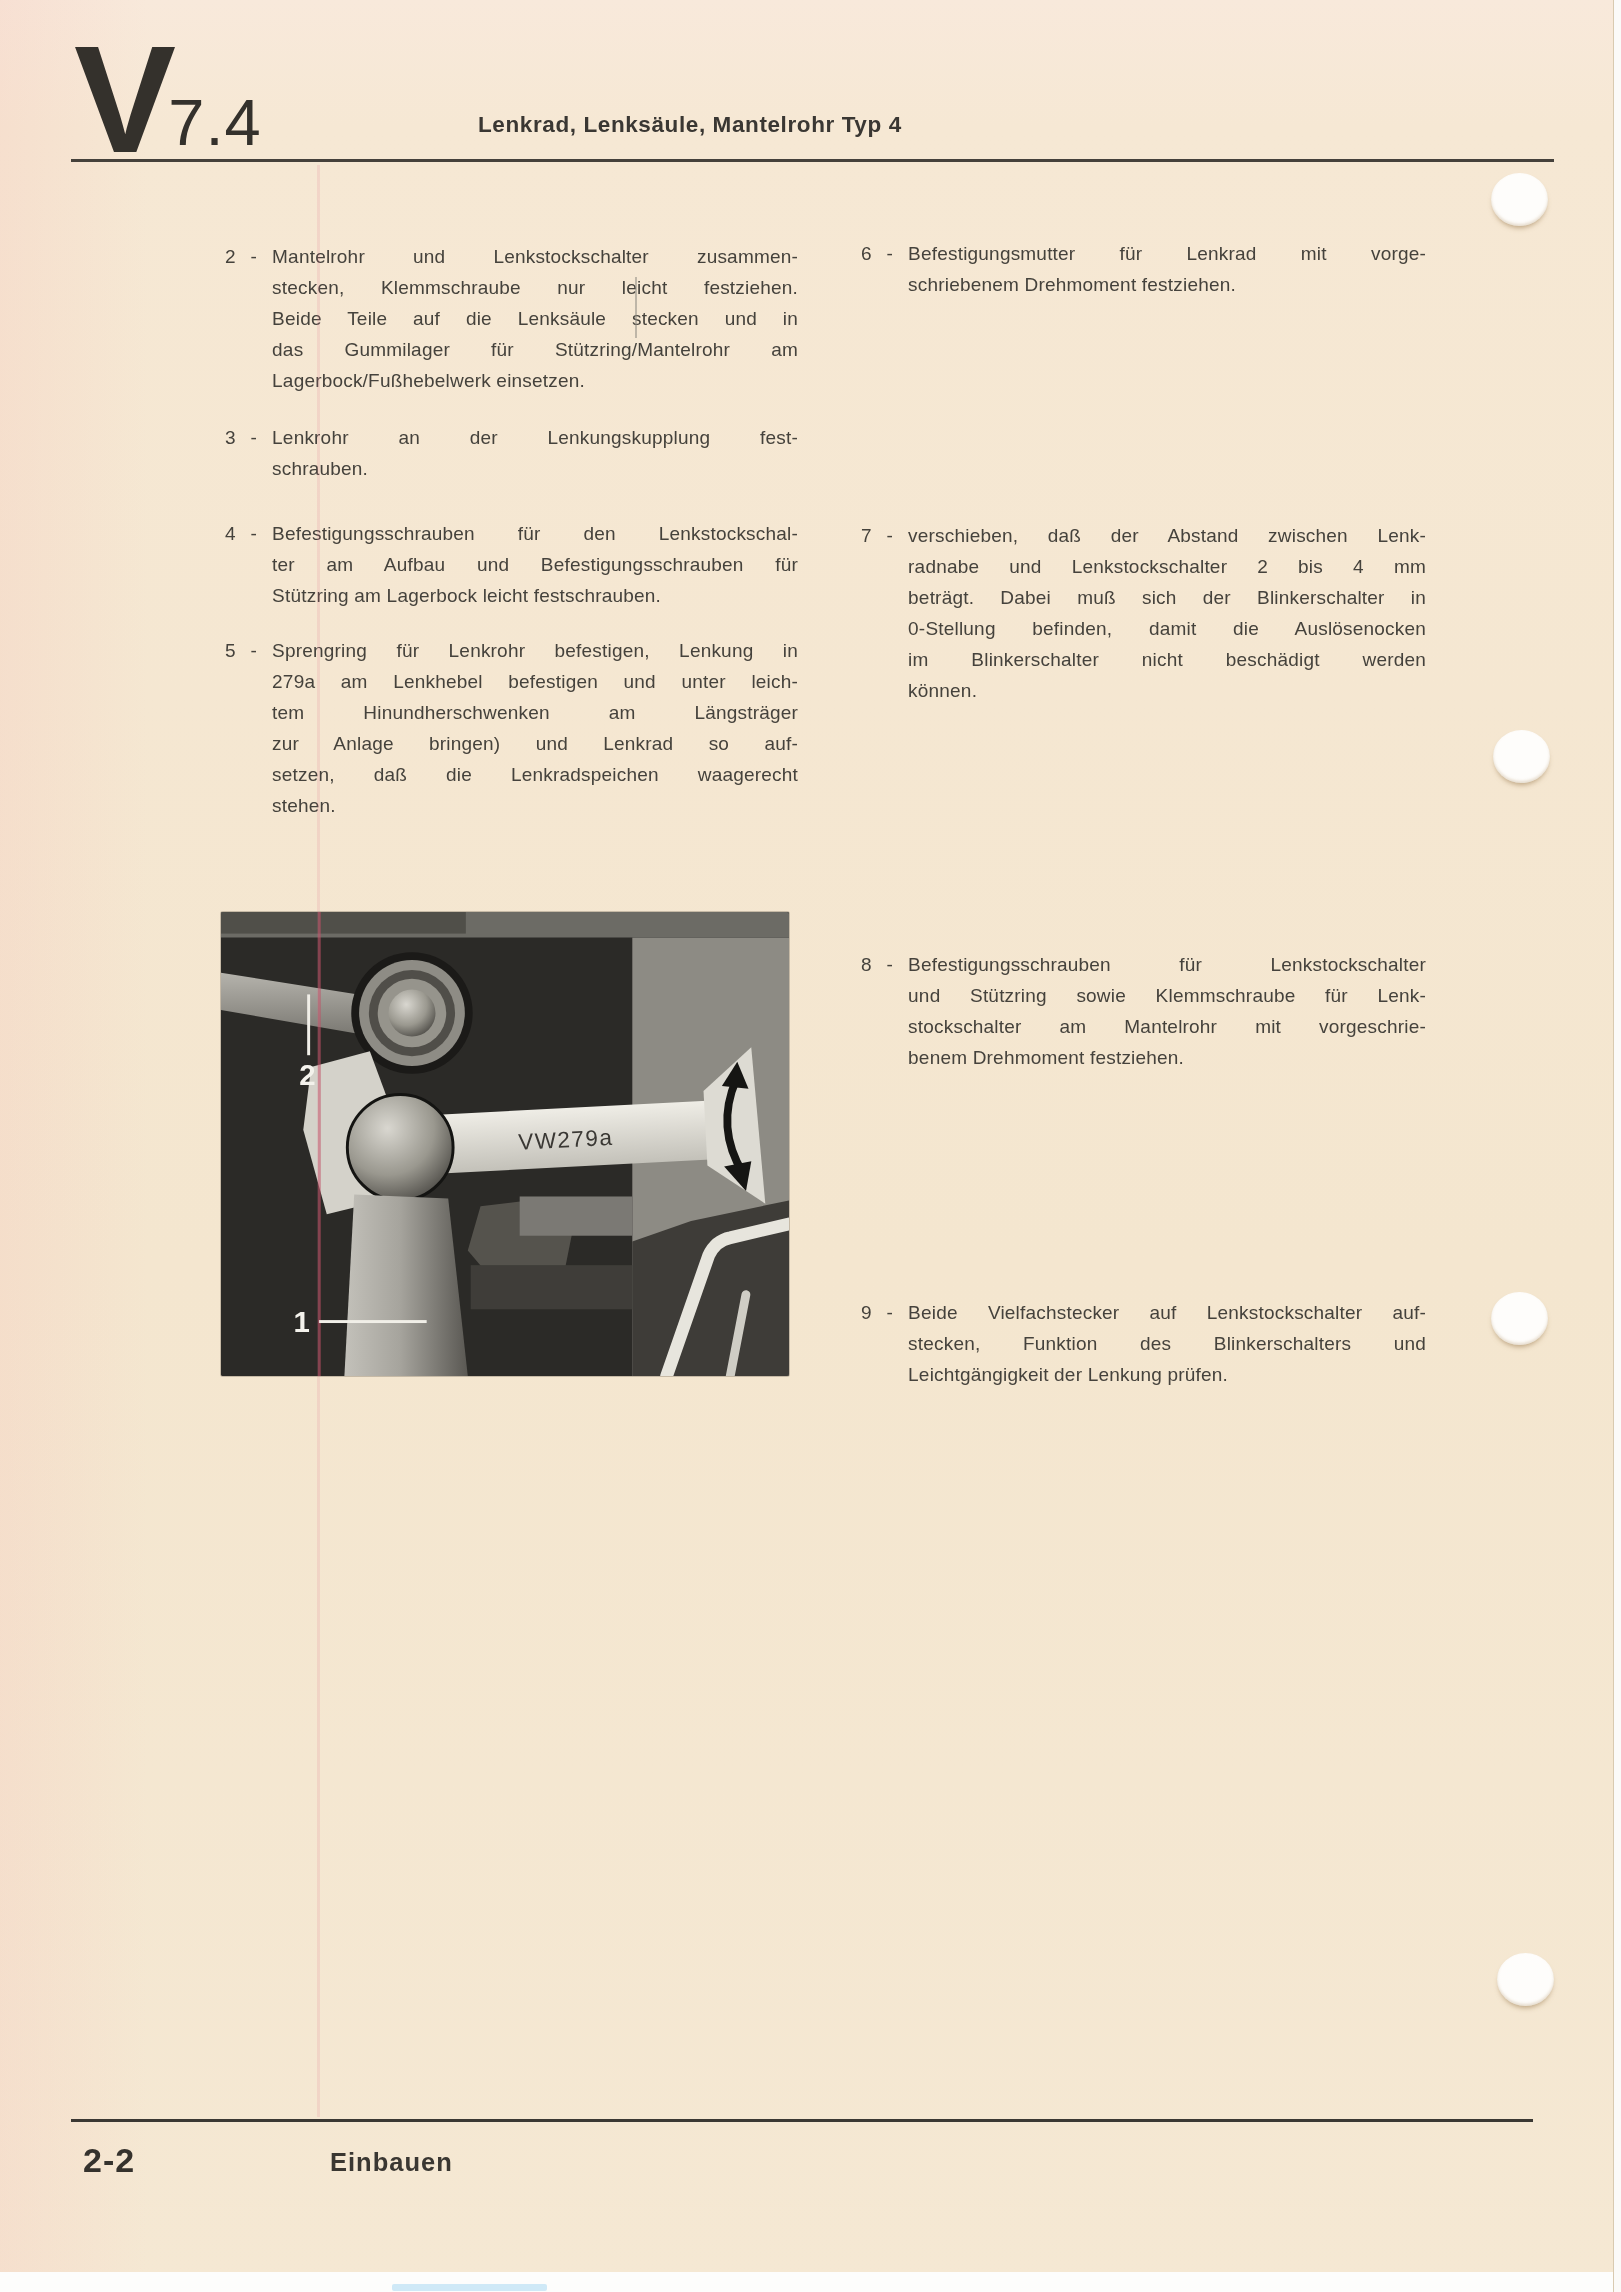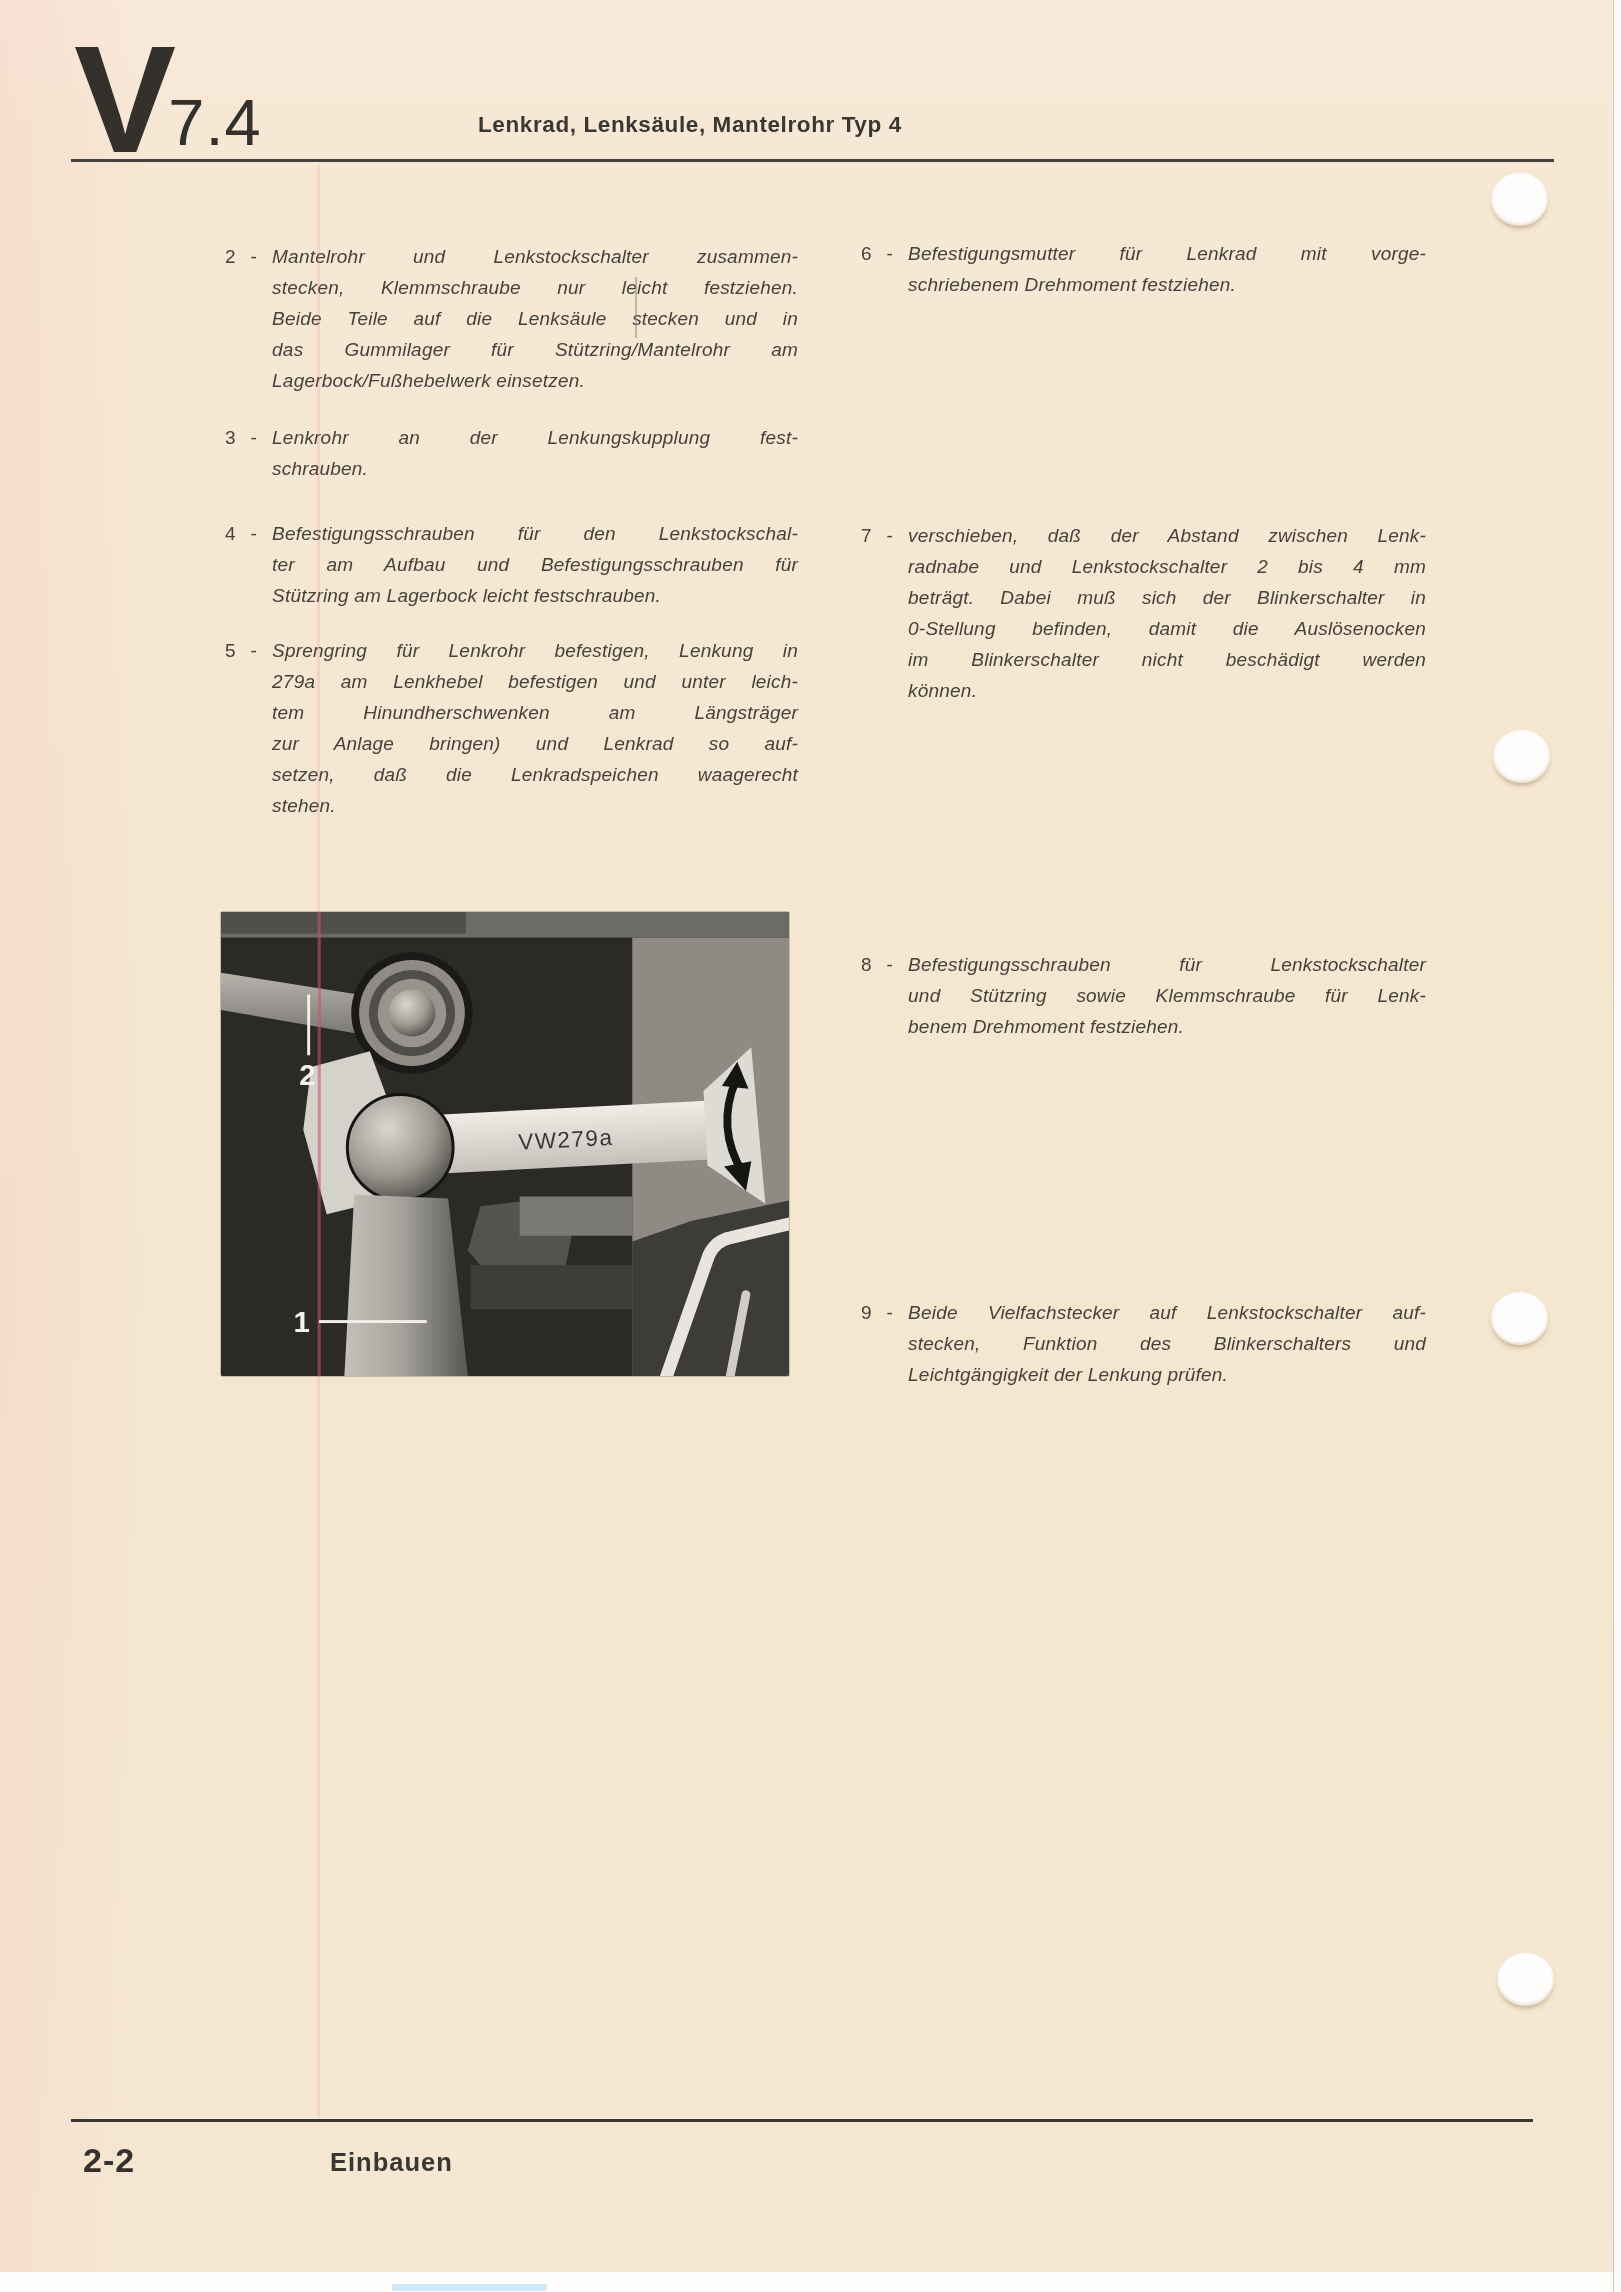--- a/index.html
+++ b/index.html
@@ -17,21 +17,21 @@
   .logo-letter{font-size:153px;font-weight:bold;line-height:1;letter-spacing:-3.9px;}
   .logo-number{font-size:65px;font-weight:normal;line-height:1;margin-left:-3.9px;margin-top:68px;letter-spacing:1px;}
   .page-title{position:absolute;left:478px;top:112px;font-size:22.5px;font-weight:bold;
     color:#3a3733;letter-spacing:0.6px;}
   .header-rule{position:absolute;left:71px;top:159px;width:1483px;height:2.9px;background:#45413b;}
   
   .item{position:absolute;display:flex;color:#45423c;font-size:19px;letter-spacing:0.2px;}
   .item .num{width:25.5px;flex:none;line-height:31px;}
   .item .dash{width:21.6px;flex:none;text-align:left;line-height:31px;}
   .item .lines{flex:1;min-width:0;}
-  .tline{height:31px;line-height:31px;text-align:justify;text-align-last:justify;white-space:normal;font-style:italic;}
+  .tline{height:31px;line-height:31px;text-align:justify;text-align-last:justify;white-space:normal;}
   .tline:last-child{text-align-last:left;}
   .col-left{left:225px;width:573px;}
   .col-right{left:861px;width:565px;}
   
   .photo{position:absolute;left:221px;top:912px;width:568px;height:464px;border-radius:2px;
     box-shadow:0 0 0 1px rgba(60,50,40,.25);overflow:hidden;background:#2b2a27;}
   .photo svg{display:block;width:100%;height:100%;}
   .photo text{font-family:"Liberation Sans",sans-serif;}
   
   .scan-line{position:absolute;left:317px;top:165px;width:2.9px;height:1952px;
@@ -126,20 +126,21 @@
         <div class="tline">im Blinkerschalter nicht beschädigt werden</div>
         <div class="tline">können.</div>
       </div>
   </div>
   <div class="item col-right" style="top:949px">
     <span class="num">8</span>
     <span class="dash">-</span>
     <div class="lines">
         <div class="tline">Befestigungsschrauben für Lenkstockschalter</div>
         <div class="tline">und Stützring sowie Klemmschraube für Lenk-</div>
+        <div class="tline">stockschalter am Mantelrohr mit vorgeschrie-</div>
         <div class="tline">benem Drehmoment festziehen.</div>
       </div>
   </div>
   <div class="item col-right" style="top:1297px">
     <span class="num">9</span>
     <span class="dash">-</span>
     <div class="lines">
         <div class="tline">Beide Vielfachstecker auf Lenkstockschalter auf-</div>
         <div class="tline">stecken, Funktion des Blinkerschalters und</div>
         <div class="tline">Leichtgängigkeit der Lenkung prüfen.</div>

